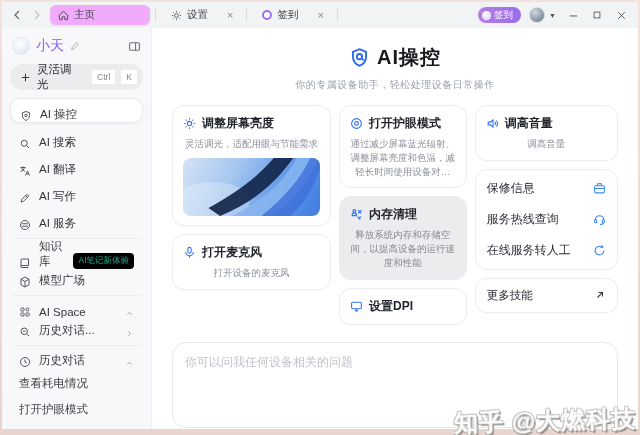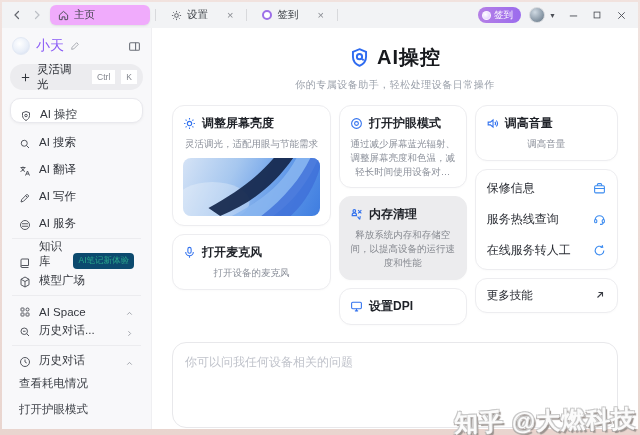--- a/index.html
+++ b/index.html
@@ -62,21 +62,21 @@
   .kbd{ background:#fff; border-radius:0; font-size:8.5px; color:#83868e; padding:2px 5px; }
   .nav{ margin-top:8px; }
   .nav-item{
     height:25px; display:flex; align-items:flex-end; gap:8px; padding:0 9px;
     border-radius:10px; font-size:11.5px; color:#33363d; margin-bottom:2px;
   }
   .nav-item.active{ background:#fff; border:1px solid #e9e9ee; box-shadow:0 1px 3px rgba(0,0,0,.05); }
   .nav-item .ni-icon{ display:flex; color:#54575f; }
   .nav-item .spacer{ flex:1; }
   .chev{ color:#9a9da5; display:flex; }
-  .kbadge{ background:#0c4a6e; color:#2aa78d; font-size:8.5px; padding:2px 5px; border-radius:4px; margin-left:2px; white-space:nowrap;}
+  .kbadge{ background:#000000; color:#2aa78d; font-size:8.5px; padding:2px 5px; border-radius:4px; margin-left:2px; white-space:nowrap;}
   .divider{ height:1px; background:#ececef; margin:5px 2px; }
   .hist-item{ font-size:11.5px; color:#3d4047; padding:6px 9px 5px 9px; white-space:nowrap; }
   
   .m-header{ display:flex; align-items:center; justify-content:center; gap:7px; }
   .m-title{ font-size:20px; font-weight:bold; color:#17191d; letter-spacing:1px; }
   .m-sub{ text-align:center; font-size:10px; color:#9aa0aa; margin-top:7px; letter-spacing:.5px;}
   
   .grid{ width:446px; margin:13px auto 0; display:flex; gap:8px; }
   .col{ display:flex; flex-direction:column; gap:8px; }
   .col1{ width:162px; } .col2{ width:130px; } .col3{ width:146px; }

